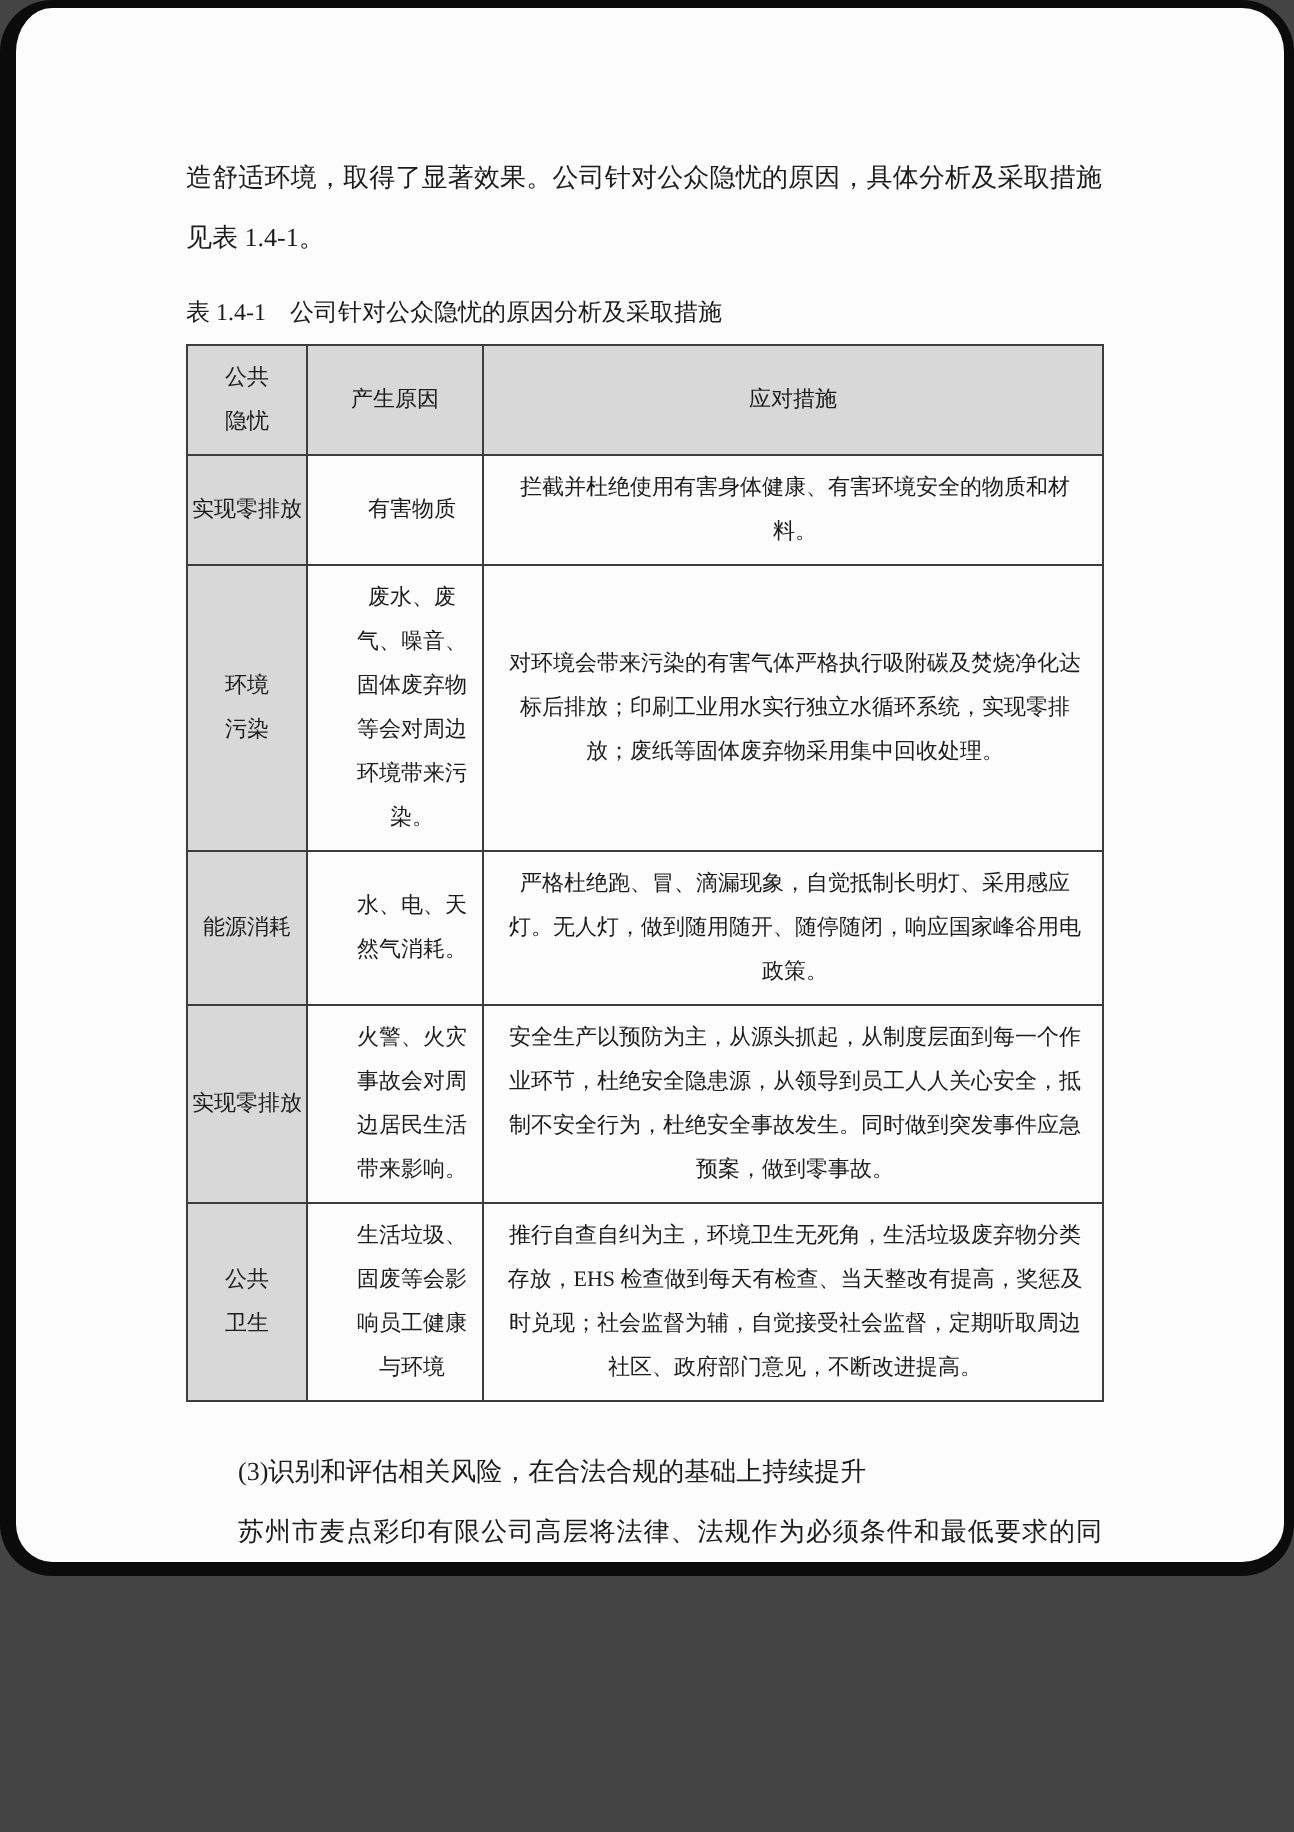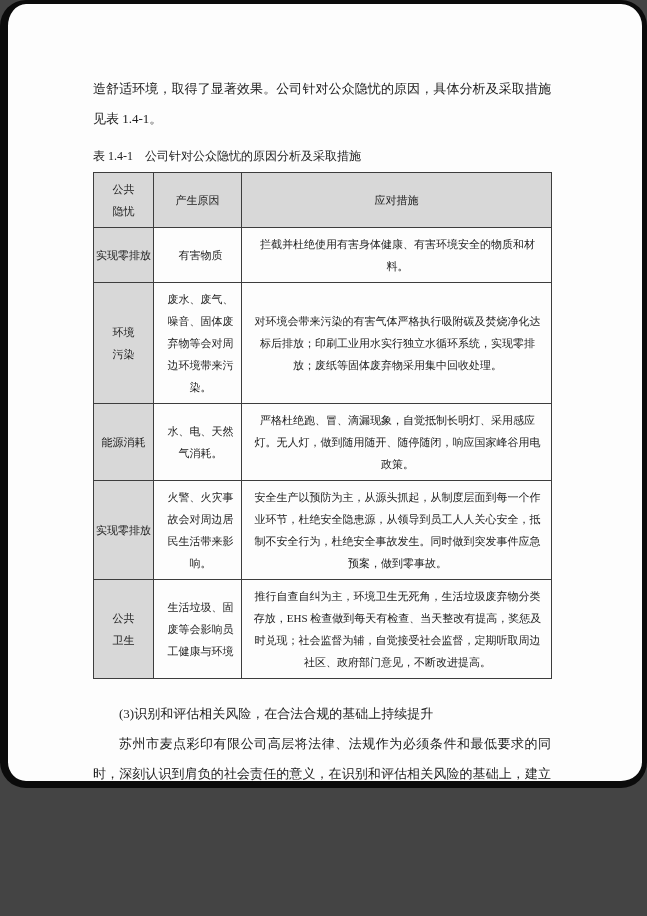--- a/index.html
+++ b/index.html
@@ -51,21 +51,21 @@
     color:#1c1c1c;
     overflow:hidden;
     text-align:center;
   }
   .hdr, .concern {
     background:#d8d8d8;
     text-align:center;
     white-space:pre-line;
     padding:5px 2px;
   }
-  .cause  { padding:5px 4px 5px 10px;  text-align:justify; }
+  .cause  { padding:5px 4px 5px 21px;  text-align:justify; }
   .measure{ padding:5px 6px 5px 8px;  text-align:justify; }
   .after-table { margin-top:20px; }
 </style>
 </head>
 <body>
 
 <div class="page">
   <div class="content">
 
     <p>造舒适环境，取得了显著效果。公司针对公众隐忧的原因，具体分析及采取措施见表 1.4-1。</p>

